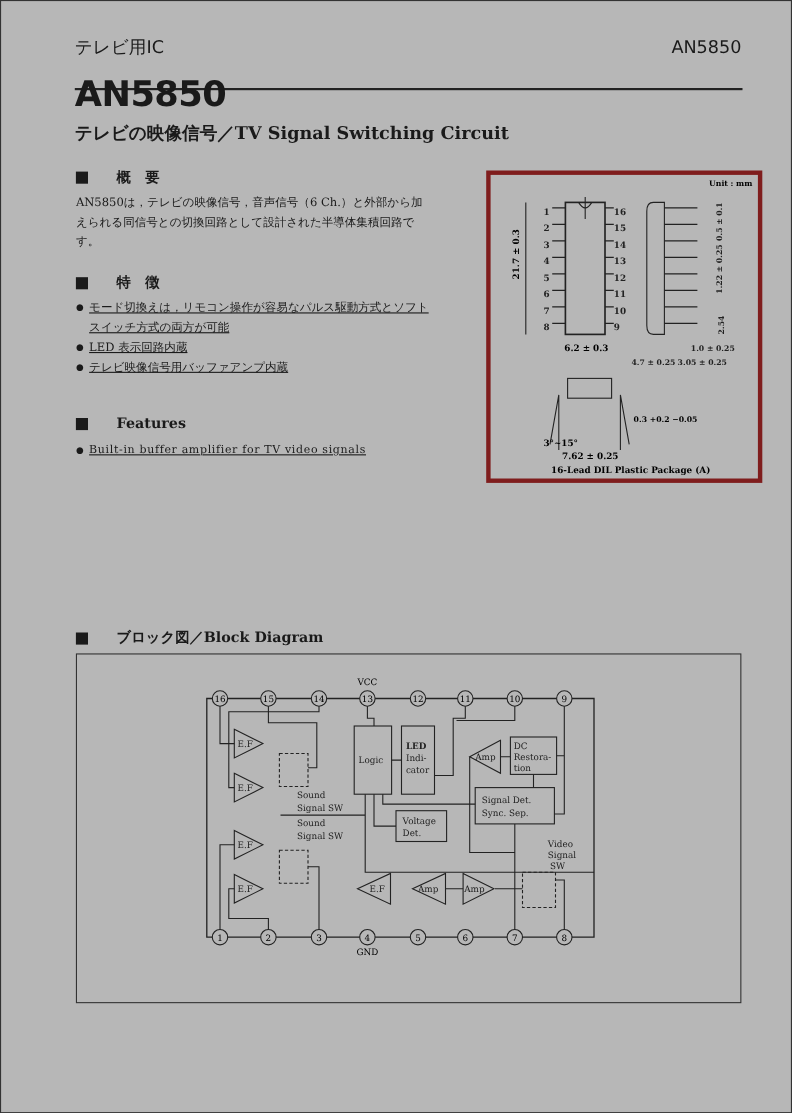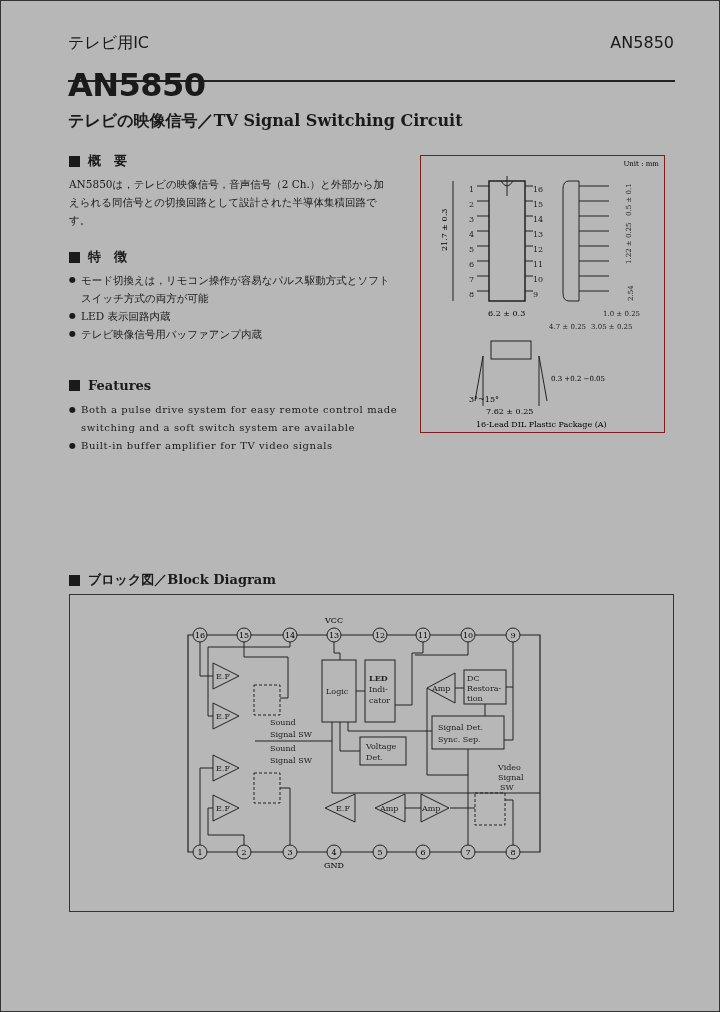--- a/index.html
+++ b/index.html
@@ -4,64 +4,63 @@
 <style>
   html,body{margin:0;padding:0;}
   body{width:720px;height:1012px;background:#b7b7b7;position:relative;overflow:hidden;
        font-family:"DejaVu Serif",serif;color:#1a1a1a;}
   .frame{position:absolute;left:0;top:0;width:718px;height:1010px;border:1px solid #333;}
   .hdr-left{position:absolute;left:68px;top:33px;font-family:"DejaVu Sans",sans-serif;font-size:16px;}
   .hdr-right{position:absolute;right:46px;top:33px;font-family:"DejaVu Sans",sans-serif;font-size:16px;}
   .hdr-rule{position:absolute;left:68px;top:80px;width:607px;height:2px;background:#222;}
   .part{position:absolute;left:68px;top:68px;font-family:"DejaVu Sans",sans-serif;font-weight:bold;font-size:32px;letter-spacing:-0.5px;top:90px;}
   .subtitle{position:absolute;left:68px;top:111px;font-size:16px;font-weight:bold;}
-  .sec-h{position:absolute;font-size:13px;font-weight:bold;display:flex;align-items:center;gap:8px;}
+  .sec-h{position:absolute;font-size:13px;font-weight:bold;display:flex;align-items:center;gap:26px;}
   .sq{display:inline-block;width:11px;height:11px;background:#1a1a1a;}
   .para{position:absolute;font-size:10.5px;line-height:18px;}
   .bullets{position:absolute;list-style:none;margin:0;padding:0;font-size:10.5px;line-height:18px;}
-  .bullets li{position:relative;padding-left:12px;}
+  .bullets li{position:relative;padding-left:12px;text-decoration:underline;}
   .bullets li::before{content:"●";position:absolute;left:0;font-size:8px;top:0;}
-  .pkg{position:absolute;left:420px;top:155px;width:243px;height:276px;border:1px solid #7f1d1d;}
+  .pkg{position:absolute;left:442px;top:155px;width:243px;height:276px;border:4px solid #7f1d1d;font-weight:bold;}
   .diag{position:absolute;left:69px;top:594px;width:603px;height:316px;border:1px solid #333;}
   svg text{font-family:"DejaVu Serif",serif;}
 </style>
 </head>
 <body>
 
 <div class="frame"></div>
 
 <div class="hdr-left">テレビ用IC</div>
 <div class="hdr-right">AN5850</div>
 <div class="hdr-rule"></div>
 
 <div class="part" style="top:66px">AN5850</div>
 <div class="subtitle">テレビの映像信号／TV Signal Switching Circuit</div>
 
 <div class="sec-h" style="left:69px;top:152px">
   <span class="sq"></span>
   <span>概　要</span>
 </div>
-<div class="para" style="left:69px;top:175px;width:320px">AN5850は，テレビの映像信号，音声信号（2 Ch.）と外部から加えられる同信号との切換回路として設計された半導体集積回路です。</div>
+<div class="para" style="left:69px;top:175px;width:320px">AN5850は，テレビの映像信号，音声信号（6 Ch.）と外部から加えられる同信号との切換回路として設計された半導体集積回路です。</div>
 
 <div class="sec-h" style="left:69px;top:248px">
   <span class="sq"></span>
   <span>特　徴</span>
 </div>
 <ul class="bullets" style="left:69px;top:271px;width:325px">
   <li>モード切換えは，リモコン操作が容易なパルス駆動方式とソフトスイッチ方式の両方が可能</li>
   <li>LED 表示回路内蔵</li>
   <li>テレビ映像信号用バッファアンプ内蔵</li>
 </ul>
 
 <div class="sec-h" style="left:69px;top:378px">
   <span class="sq"></span>
   <span>Features</span>
 </div>
 <ul class="bullets" style="left:69px;top:401px;width:340px;font-size:10px;letter-spacing:0.6px">
-  <li>Both a pulse drive system for easy remote control made switching and a soft switch system are available</li>
   <li>Built-in buffer amplifier for TV video signals</li>
 </ul>
 
 <div class="pkg">
   <svg width="243" height="276" viewBox="0 0 243 276">
     <text x="238" y="10" text-anchor="end" font-size="7">Unit : mm</text>
 
     <rect x="68" y="25" width="36" height="120" fill="none" stroke="#222" stroke-width="1.5"></rect>
     <path d="M80 25 q6 10 12 0" fill="none" stroke="#222"></path>
     <line x1="86" y1="20" x2="86" y2="40" stroke="#222"></line>

